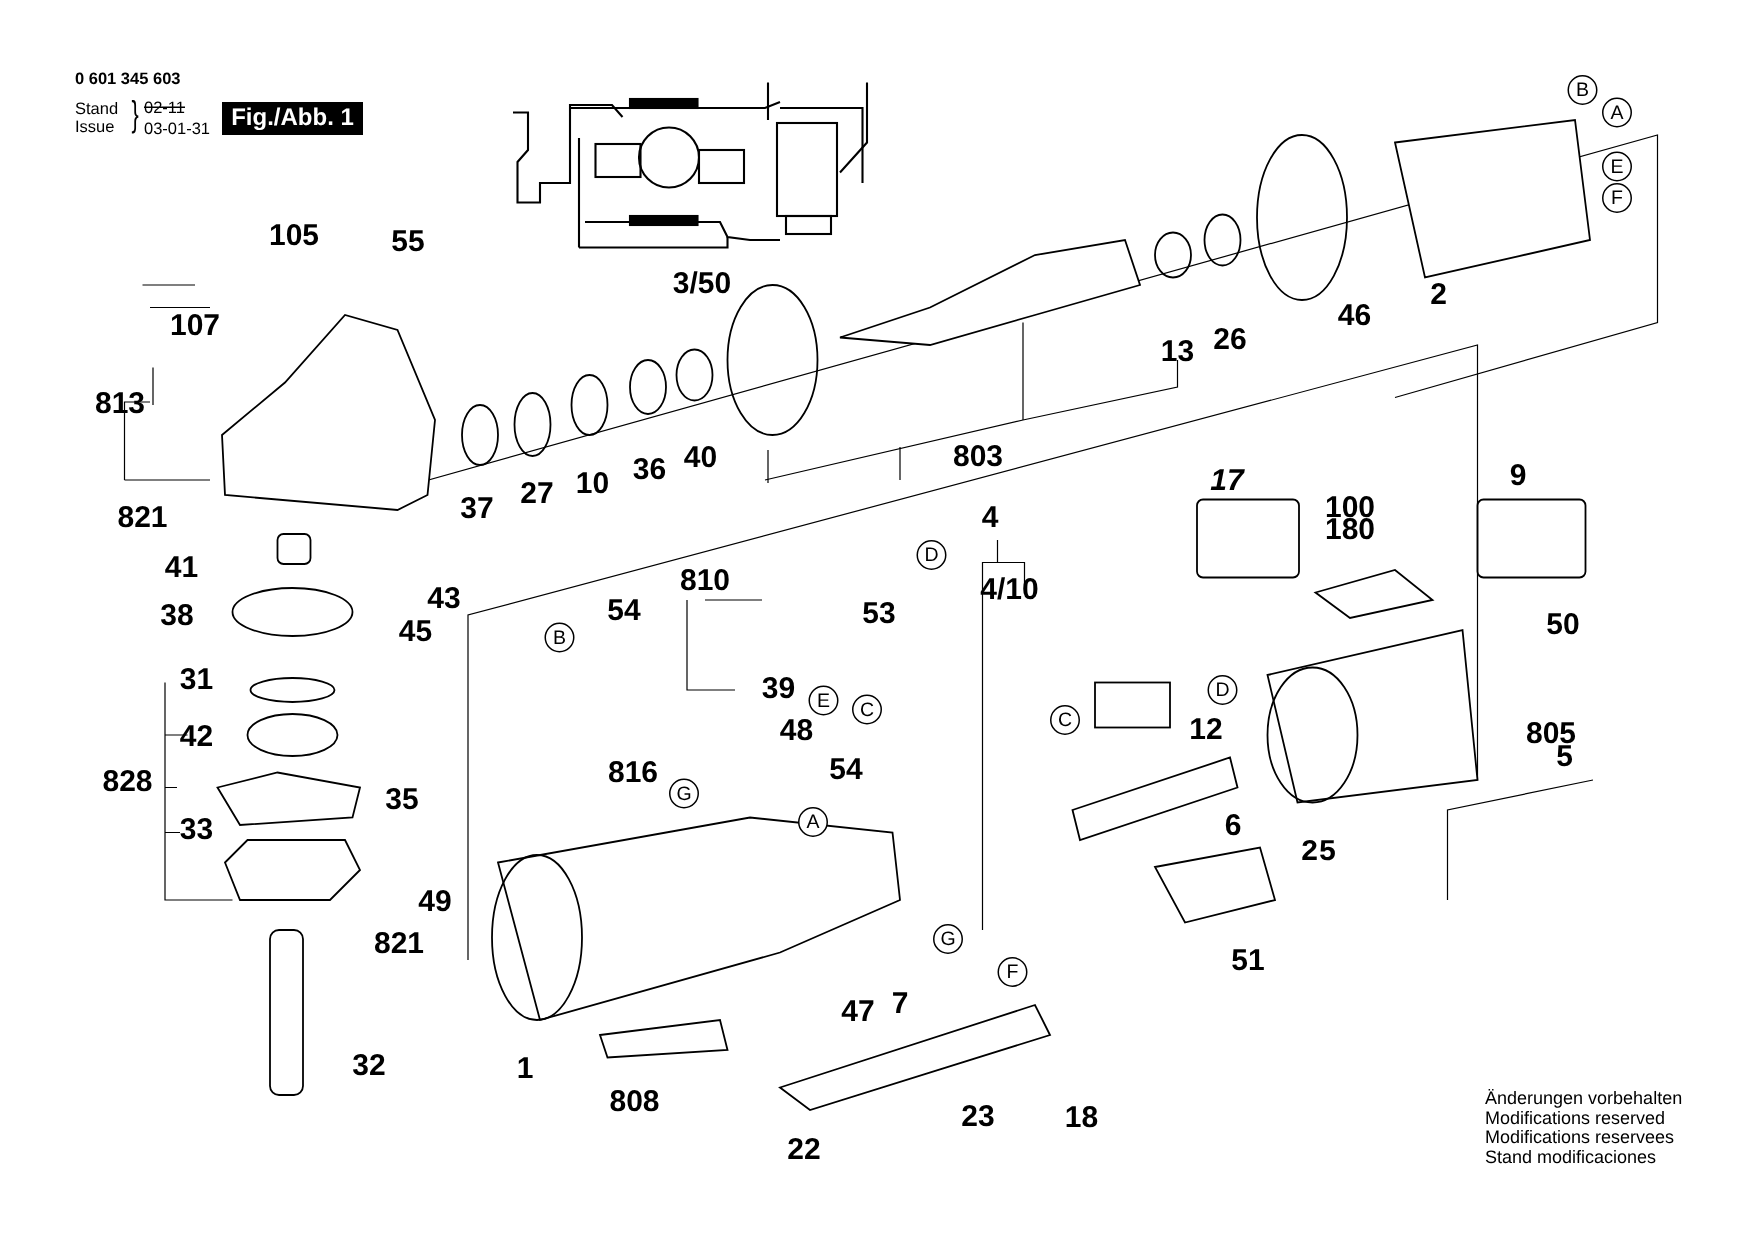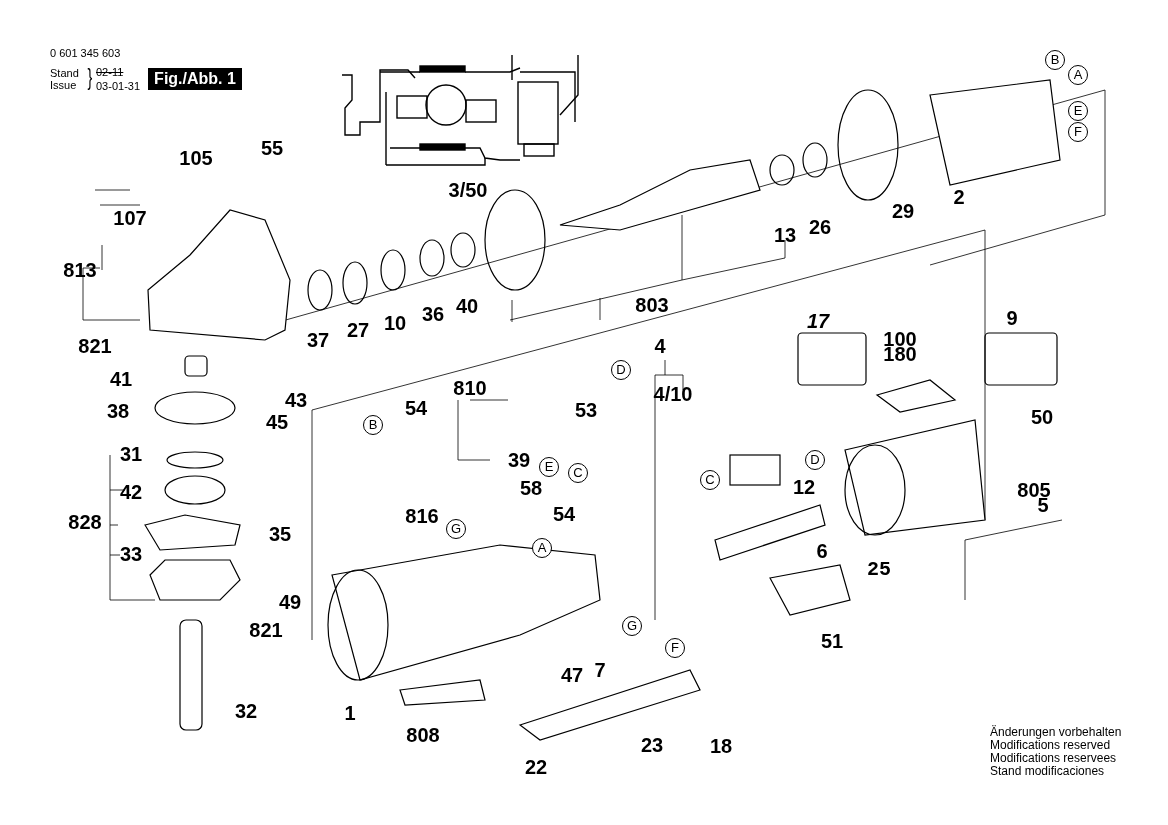--- a/index.html
+++ b/index.html
@@ -1,19 +1,19 @@
 <!DOCTYPE html>
 <html><head>
 <meta charset="utf-8">
 <style>
   html, body { margin:0; padding:0; background:#ffffff; }
   body { width:1168px; height:825px; position:relative; overflow:hidden;
          font-family:"Liberation Sans", sans-serif; color:#000; }
   .hdr { position:absolute; font-size:11px; line-height:12px; }
-  #doc-number { left:50px; top:47px; }
+  #doc-number { left:50px; top:47px;font-weight:bold; }
   #stand-label { left:50px; top:67px; }
   #issue-label { left:50px; top:79px; }
   #brace { left:86px; top:64px; font-size:24px; line-height:26px; transform:scaleX(0.6); }
   #stand-date { left:96px; top:66px; text-decoration:line-through; }
   #issue-date { left:96px; top:80px; }
   #fig-badge { position:absolute; left:148px; top:68px; width:94px; height:22px;
                background:#000; color:#fff; font-weight:bold; font-size:16px;
                line-height:22px; text-align:center; }
   #diagram { position:absolute; left:0; top:0; }
   .lbl { position:absolute; font-weight:bold; font-size:20px; line-height:15px;
@@ -96,54 +96,54 @@
     <rect x="730" y="455" width="50" height="30"></rect>
     <path d="M715 540 L820 505 L825 525 L720 560 Z"></path>
     <path d="M770 578 L840 565 L850 600 L790 615 Z"></path>
     <path d="M520 725 L690 670 L700 690 L540 740 Z"></path>
     <path d="M400 690 L480 680 L485 700 L405 705 Z"></path>
   </g>
 </svg>
 
 <div id="labels">
     <div class="lbl" style="left: 196px; top: 158px;">105</div>
-    <div class="lbl" style="left: 272px; top: 148px; text-align: right;">55</div>
+    <div class="lbl" style="left: 272px; top: 162px; text-align: right;">55</div>
     <div class="lbl" style="left: 130px; top: 218px;">107</div>
     <div class="lbl" style="left: 80px; top: 270px;">813</div>
     <div class="lbl" style="left: 95px; top: 346px;">821</div>
     <div class="lbl" style="left: 318px; top: 340px;">37</div>
     <div class="lbl" style="left: 358px; top: 330px;">27</div>
     <div class="lbl" style="left: 395px; top: 323px;">10</div>
     <div class="lbl" style="left: 433px; top: 314px;">36</div>
     <div class="lbl" style="left: 467px; top: 306px;">40</div>
     <div class="lbl" style="left: 468px; top: 190px;">3/50</div>
     <div class="lbl" style="left: 652px; top: 305px;">803</div>
     <div class="lbl" style="left: 785px; top: 235px;">13</div>
     <div class="lbl" style="left: 820px; top: 227px;">26</div>
-    <div class="lbl" style="left: 903px; top: 211px;">29</div>
+    <div class="lbl" style="left: 903px; top: 211px;">46</div>
     <div class="lbl" style="left: 959px; top: 197px;">2</div>
     <div class="lbl" style="left: 121px; top: 379px;">41</div>
     <div class="lbl" style="left: 296px; top: 400px;">43</div>
     <div class="lbl" style="left: 118px; top: 411px;">38</div>
     <div class="lbl" style="left: 277px; top: 422px;">45</div>
     <div class="lbl" style="left: 131px; top: 454px;">31</div>
     <div class="lbl" style="left: 131px; top: 492px;">42</div>
     <div class="lbl" style="left: 85px; top: 522px;">828</div>
-    <div class="lbl" style="left: 280px; top: 534px;">35</div>
+    <div class="lbl" style="left: 268px; top: 534px;">35</div>
     <div class="lbl" style="left: 131px; top: 554px;">33</div>
     <div class="lbl" style="left: 270px; top: 602px; margin-left: 20px;">49</div>
     <div class="lbl" style="left: 266px; top: 630px;">821</div>
     <div class="lbl" style="left: 246px; top: 711px;">32</div>
     <div class="lbl" style="left: 470px; top: 388px;">810</div>
     <div class="lbl" style="left: 416px; top: 408px;">54</div>
     <div class="lbl" style="left: 519px; top: 460px;">39</div>
     <div class="lbl" style="left: 586px; top: 410px;">53</div>
     <div class="lbl" style="left: 660px; top: 346px;">4</div>
     <div class="lbl" style="left: 673px; top: 394px;">4/10</div>
-    <div class="lbl" style="left: 531px; top: 488px;">58</div>
+    <div class="lbl" style="left: 531px; top: 488px;">48</div>
     <div class="lbl" style="left: 422px; top: 516px;">816</div>
     <div class="lbl" style="left: 564px; top: 514px;">54</div>
     <div class="lbl" style="left: 818px; top: 321px; font-style: italic;">17</div>
     <div class="lbl" style="left: 900px; top: 339px;">100</div>
     <div class="lbl" style="left: 900px; top: 354px;">180</div>
     <div class="lbl" style="left: 1012px; top: 318px;">9</div>
     <div class="lbl" style="left: 804px; top: 487px;">12</div>
     <div class="lbl" style="left: 1042px; top: 417px;">50</div>
     <div class="lbl" style="left: 1034px; top: 490px;">805</div>
     <div class="lbl" style="left: 1043px; top: 505px;">5</div>

